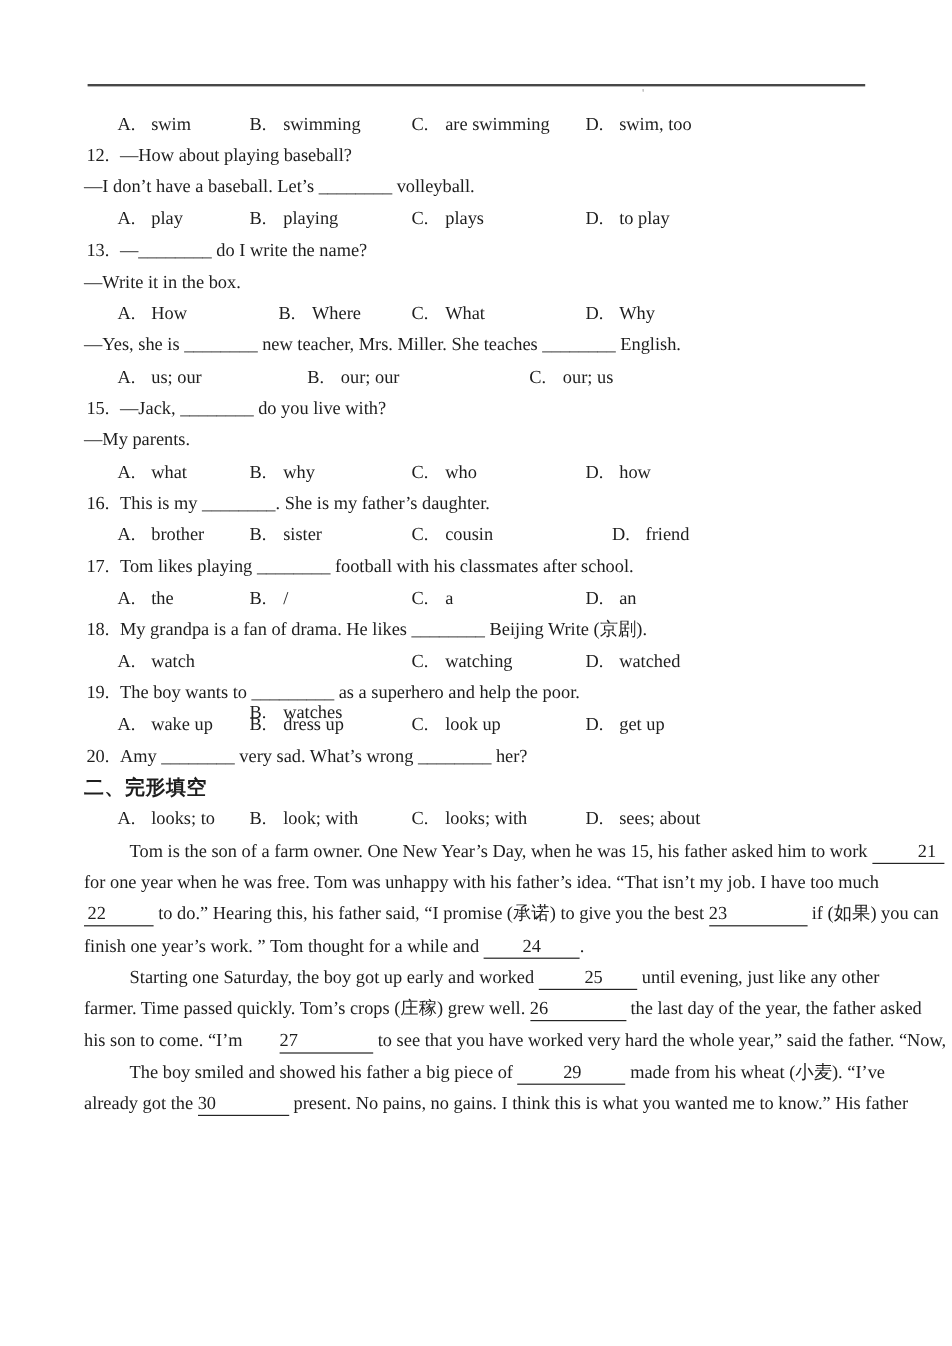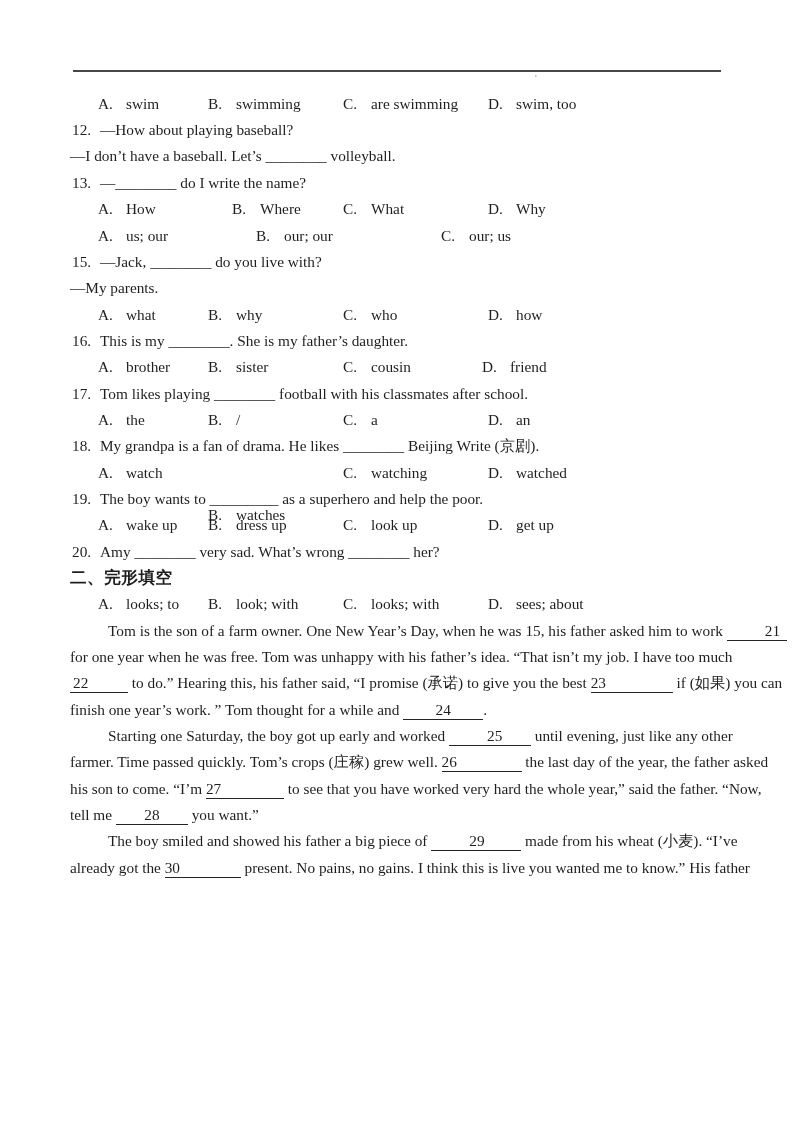--- a/index.html
+++ b/index.html
@@ -33,46 +33,54 @@
 <span class="stray">'</span>
 <div class="content" id="content">
     <div class="line opts">
       <span class="opt" style="left: 28px;"><span class="olabel">A.</span><span class="otext">swim</span></span>
       <span class="opt" style="left: 138px;"><span class="olabel">B.</span><span class="otext">swimming</span></span>
       <span class="opt" style="left: 273px;"><span class="olabel">C.</span><span class="otext">are swimming</span></span>
       <span class="opt" style="left: 418px;"><span class="olabel">D.</span><span class="otext">swim, too</span></span>
     </div>
     <div class="line stem"><span class="qnum">12.</span><span class="stemtext">—How about playing baseball?</span></div>
     <div class="line stem2">—I don’t have a baseball. Let’s ________ volleyball.</div>
+    <div class="line opts">
+      <span class="opt" style="left: 28px;"><span class="olabel">A.</span><span class="otext">play</span></span>
+      <span class="opt" style="left: 138px;"><span class="olabel">B.</span><span class="otext">playing</span></span>
+      <span class="opt" style="left: 273px;"><span class="olabel">C.</span><span class="otext">plays</span></span>
+      <span class="opt" style="left: 418px;"><span class="olabel">D.</span><span class="otext">to play</span></span>
+    </div>
     <div class="line stem"><span class="qnum">13.</span><span class="stemtext">—________ do I write the name?</span></div>
+    <div class="line stem2">—Write it in the box.</div>
     <div class="line opts">
       <span class="opt" style="left: 28px;"><span class="olabel">A.</span><span class="otext">How</span></span>
       <span class="opt" style="left: 138px; margin-left: 24px;"><span class="olabel">B.</span><span class="otext">Where</span></span>
       <span class="opt" style="left: 273px;"><span class="olabel">C.</span><span class="otext">What</span></span>
       <span class="opt" style="left: 418px;"><span class="olabel">D.</span><span class="otext">Why</span></span>
     </div>
+    <div class="line stem2">—Yes, she is ________ new teacher, Mrs. Miller. She teaches ________ English.</div>
     <div class="line opts">
       <span class="opt" style="left: 28px;"><span class="olabel">A.</span><span class="otext">us; our</span></span>
       <span class="opt" style="left: 186px;"><span class="olabel">B.</span><span class="otext">our; our</span></span>
       <span class="opt" style="left: 371px;"><span class="olabel">C.</span><span class="otext">our; us</span></span>
     </div>
     <div class="line stem"><span class="qnum">15.</span><span class="stemtext">—Jack, ________ do you live with?</span></div>
     <div class="line stem2">—My parents.</div>
     <div class="line opts">
       <span class="opt" style="left: 28px;"><span class="olabel">A.</span><span class="otext">what</span></span>
       <span class="opt" style="left: 138px;"><span class="olabel">B.</span><span class="otext">why</span></span>
       <span class="opt" style="left: 273px;"><span class="olabel">C.</span><span class="otext">who</span></span>
       <span class="opt" style="left: 418px;"><span class="olabel">D.</span><span class="otext">how</span></span>
     </div>
     <div class="line stem"><span class="qnum">16.</span><span class="stemtext">This is my ________. She is my father’s daughter.</span></div>
     <div class="line opts">
       <span class="opt" style="left: 28px;"><span class="olabel">A.</span><span class="otext">brother</span></span>
       <span class="opt" style="left: 138px;"><span class="olabel">B.</span><span class="otext">sister</span></span>
       <span class="opt" style="left: 273px;"><span class="olabel">C.</span><span class="otext">cousin</span></span>
-      <span class="opt" style="left: 412px;"><span class="olabel">D.</span><span class="otext">friend</span></span>
+      <span class="opt" style="left: 440px;"><span class="olabel">D.</span><span class="otext">friend</span></span>
     </div>
     <div class="line stem"><span class="qnum">17.</span><span class="stemtext">Tom likes playing ________ football with his classmates after school.</span></div>
     <div class="line opts">
       <span class="opt" style="left: 28px;"><span class="olabel">A.</span><span class="otext">the</span></span>
       <span class="opt" style="left: 138px;"><span class="olabel">B.</span><span class="otext">/</span></span>
       <span class="opt" style="left: 273px;"><span class="olabel">C.</span><span class="otext">a</span></span>
       <span class="opt" style="left: 418px;"><span class="olabel">D.</span><span class="otext">an</span></span>
     </div>
     <div class="line stem"><span class="qnum">18.</span><span class="stemtext">My grandpa is a fan of drama. He likes ________ Beijing Write (京剧).</span></div>
     <div class="line opts">
@@ -95,17 +103,16 @@
       <span class="opt" style="left: 138px;"><span class="olabel">B.</span><span class="otext">look; with</span></span>
       <span class="opt" style="left: 273px;"><span class="olabel">C.</span><span class="otext">looks; with</span></span>
       <span class="opt" style="left: 418px;"><span class="olabel">D.</span><span class="otext">sees; about</span></span>
     </div>
     <div class="line pline jline indent"><span class="ptext">Tom is the son of a farm owner. One New Year’s Day, when he was 15, his father asked him to work </span><span class="blank right" style="width: 57px;"><span class="bnum">21</span></span></div>
     <div class="line pline jline"><span class="ptext">for one year when he was free. Tom was unhappy with his father’s idea. “That isn’t my job. I have too much</span></div>
     <div class="line pline jline"><span class="blank left" style="width: 55px;"><span class="bnum">22</span></span><span class="ptext"> to do.” Hearing this, his father said, “I promise (承诺) to give you the best </span><span class="blank" style="width: 82px;"><span class="bnum">23</span></span><span class="ptext"> if (如果) you can</span></div>
     <div class="line pline"><span class="ptext">finish one year’s work. ” Tom thought for a while and </span><span class="blank" style="width: 80px;"><span class="bnum">24</span></span><span class="ptext">.</span></div>
     <div class="line pline jline indent"><span class="ptext">Starting one Saturday, the boy got up early and worked </span><span class="blank" style="width: 82px;"><span class="bnum">25</span></span><span class="ptext"> until evening, just like any other</span></div>
     <div class="line pline jline"><span class="ptext">farmer. Time passed quickly. Tom’s crops (庄稼) grew well. </span><span class="blank" style="width: 80px;"><span class="bnum">26</span></span><span class="ptext"> the last day of the year, the father asked</span></div>
-    <div class="line pline jline"><span class="ptext">his son to come. “I’m </span><span class="blank" style="width: 78px;"><span class="bnum">27</span></span><span class="ptext"> to see that you have worked very hard the whole year,” said the father. “Now,</span></div>
-    <div class="line pline"><span class="ptext">tell me </span><span class="blank" style="width: 72px;"><span class="bnum">28</span></span><span class="ptext"> you want.”</span></div>
+    <div class="line pline jline"><span class="ptext">his son to come. “I’m </span><span class="blank" style="width: 78px; margin-left: 27px;"><span class="bnum">27</span></span><span class="ptext"> to see that you have worked very hard the whole year,” said the father. “Now,</span></div>
     <div class="line pline jline indent"><span class="ptext">The boy smiled and showed his father a big piece of </span><span class="blank" style="width: 90px;"><span class="bnum">29</span></span><span class="ptext"> made from his wheat (小麦). “I’ve</span></div>
-    <div class="line pline jline"><span class="ptext">already got the </span><span class="blank" style="width: 76px;"><span class="bnum">30</span></span><span class="ptext"> present. No pains, no gains. I think this is live you wanted me to know.” His father</span></div>
+    <div class="line pline jline"><span class="ptext">already got the </span><span class="blank" style="width: 76px;"><span class="bnum">30</span></span><span class="ptext"> present. No pains, no gains. I think this is what you wanted me to know.” His father</span></div>
   </div>
 
 </body></html>

